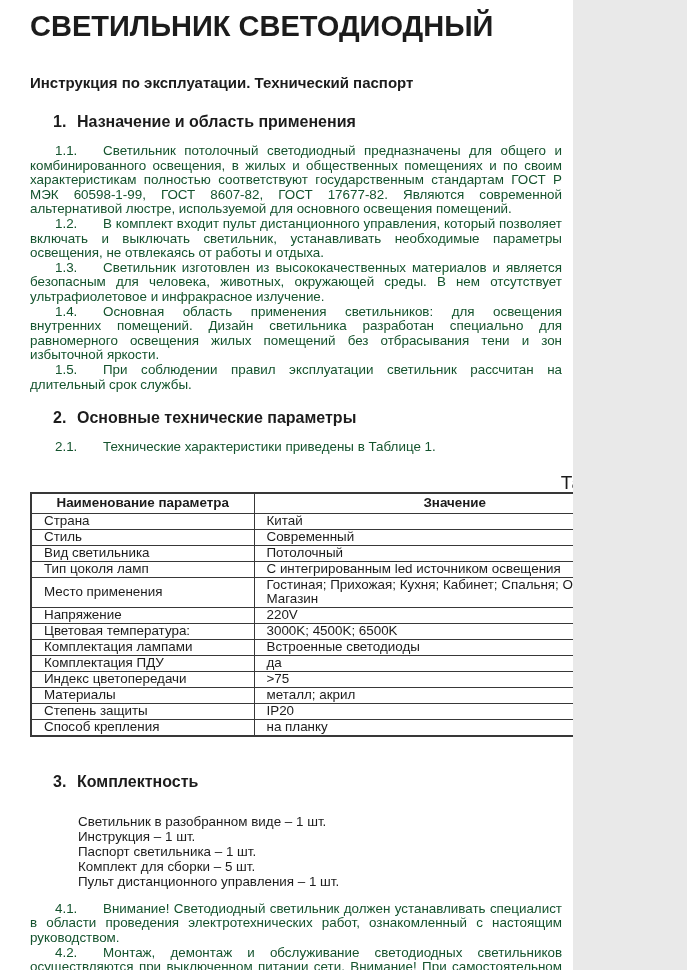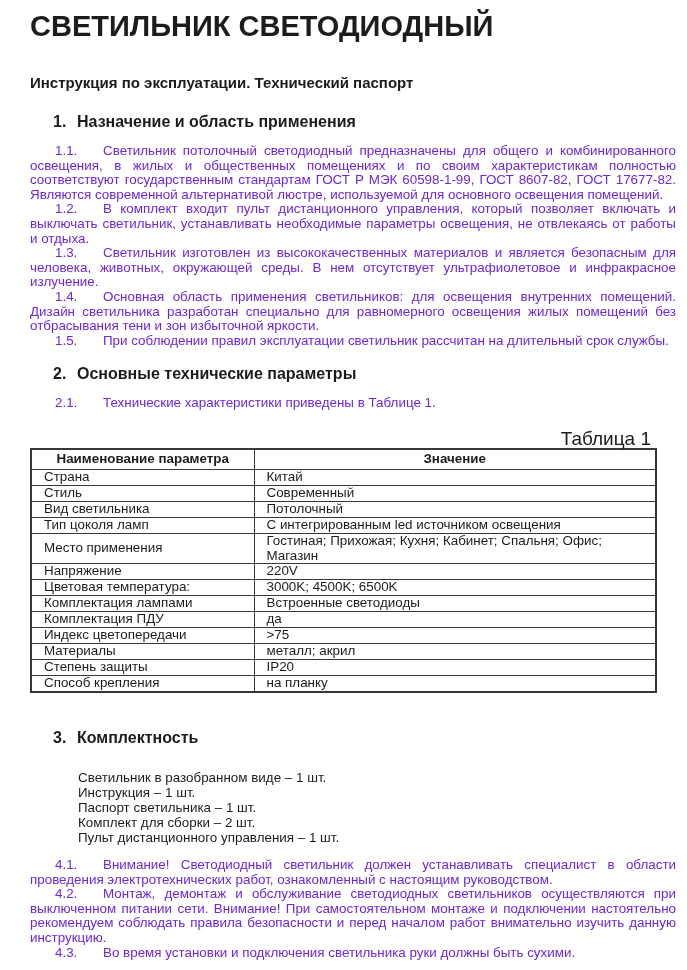--- a/index.html
+++ b/index.html
@@ -1,17 +1,17 @@
 <!DOCTYPE html>
 <html><head>
 <meta charset="utf-8">
 <style>
   html, body { margin: 0; padding: 0; background: #e9e9e9; }
   .page {
-    width: 687px; height: 970px;
+    width: 573px; height: 970px;
     background: #ffffff;
     box-sizing: border-box;
     padding: 8px 11px 0 30px;
     font-family: "Liberation Sans", "DejaVu Sans", sans-serif;
     color: #1c1c1c;
     overflow: hidden;
   }
   .title {
     font-size: 29px; font-weight: bold; line-height: 36px;
     margin: 0; letter-spacing: 0px;
@@ -25,21 +25,21 @@
   }
   .hnum { display: inline-block; width: 24px; text-indent: 0; }
   .sec1-heading { margin-top: 21px; }
   .sec2-heading { margin-top: 17px; }
   .sec3-heading { margin-top: 36px; }
   .sec4-heading { margin-top: 21px; }
   .paras { margin-top: 13px; }
   .para {
     font-size: 13.4px; line-height: 14.6px;
     text-align: justify; text-indent: 25px;
-    margin: 0; color: #6d28d9;
+    margin: 0; color: #14532d;
   }
   .pnum { display: inline-block; min-width: 48px; text-indent: 0; }
   .caption {
     width: 627px; box-sizing: border-box;
     font-size: 19px; line-height: 15px;
     text-align: right; padding-right: 6px;
     margin-top: 20px;
   }
   table.params {
     border-collapse: collapse;
@@ -156,21 +156,21 @@
     </tbody>
   </table>
 
   <h2 class="sec-heading sec3-heading">
     <span class="hnum">3.</span><span>Комплектность</span>
   </h2>
   <div class="kit-list">
     <p class="kit-item">Светильник в разобранном виде – 1 шт.</p>
     <p class="kit-item">Инструкция – 1 шт.</p>
     <p class="kit-item">Паспорт светильника – 1 шт.</p>
-    <p class="kit-item">Комплект для сборки – 2 шт.</p>
+    <p class="kit-item">Комплект для сборки – 5 шт.</p>
     <p class="kit-item">Пульт дистанционного управления – 1 шт.</p>
   </div>
 
   <div class="paras">
     <p class="para"><span class="pnum">4.1.</span><span>Внимание! Светодиодный светильник должен устанавливать специалист в области проведения электротехнических работ, ознакомленный с настоящим руководством.</span></p>
     <p class="para"><span class="pnum">4.2.</span><span>Монтаж, демонтаж и обслуживание светодиодных светильников осуществляются при выключенном питании сети. Внимание! При самостоятельном монтаже и подключении настоятельно рекомендуем соблюдать правила безопасности и перед началом работ внимательно изучить данную инструкцию.</span></p>
     <p class="para"><span class="pnum">4.3.</span><span>Во время установки и подключения светильника руки должны быть сухими.</span></p>
   </div>
 
 </div>

